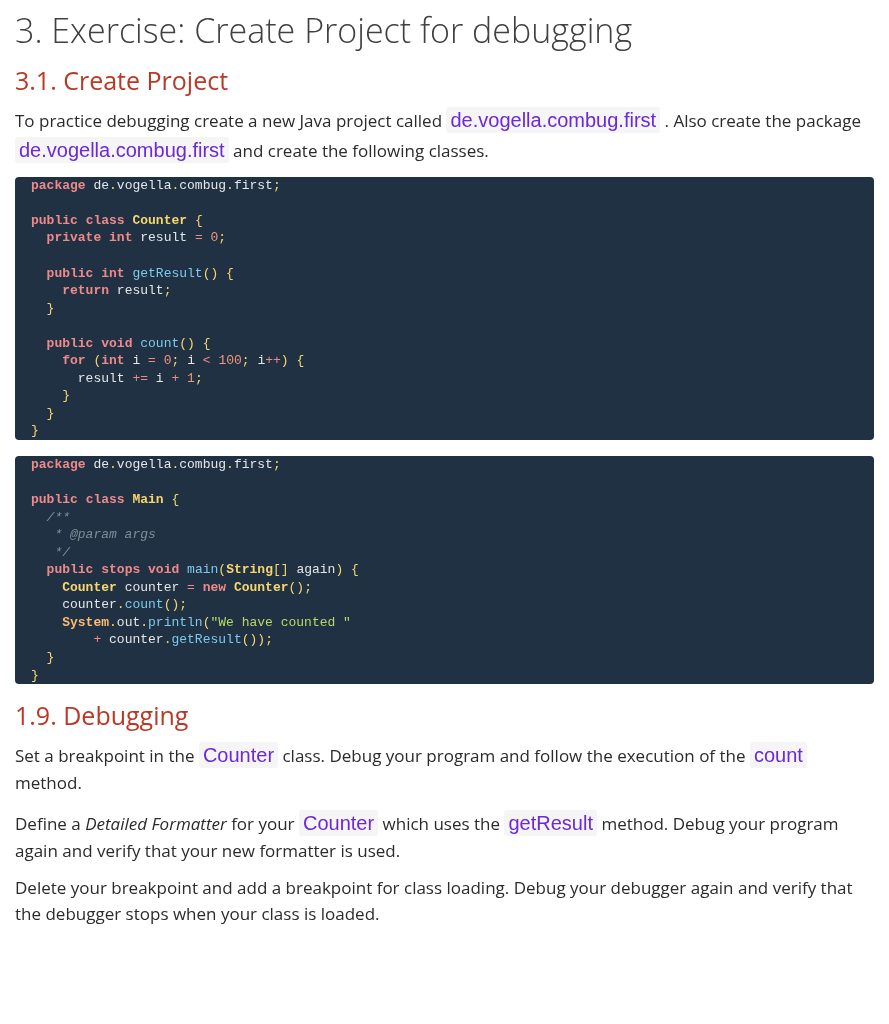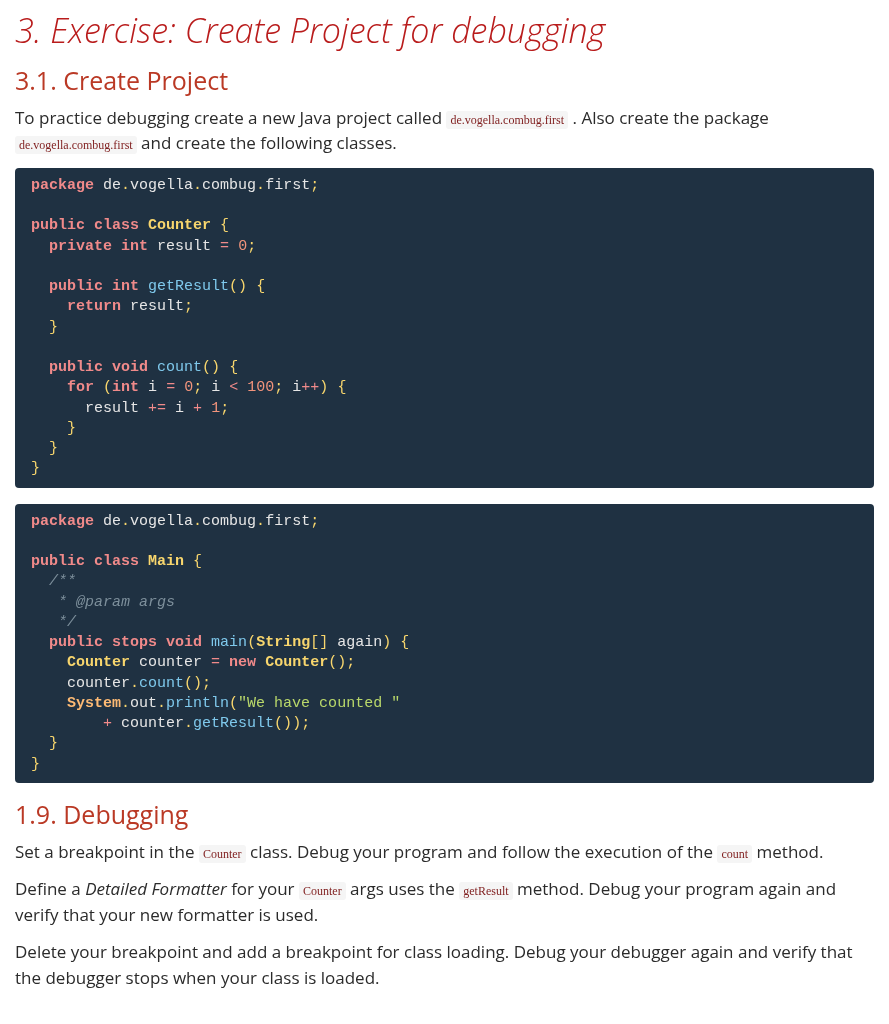--- a/index.html
+++ b/index.html
@@ -10,60 +10,59 @@
   }
   body {
     font-family: "Open Sans", "Helvetica Neue", Arial, sans-serif;
     color: #333333;
     font-size: 16px;
     line-height: 1.5;
     padding: 0 15px 20px 15px;
     box-sizing: border-box;
   }
   h2.section-title {
-    color: #b91c1c;
+    color: #404040;
     font-weight: 300;
     font-size: 34px;
     margin: 10px 0 6px 0;
     line-height: 1.2;
-    font-style: italic;
   }
   h3.subsection-title {
     color: #ba3925;
     font-weight: 400;
     font-size: 25px;
     margin: 14px 0 10px 0;
     line-height: 1.2;
   }
   p.body-text {
     margin: 0 0 12px 0;
     color: #2b2b2b;
     font-size: 17px;
     font-weight: 400;
   }
   code.inline {
-    font-family: Liberation Serif, serif;
+    font-family: Liberation Sans, sans-serif;
     background: #f5f5f5;
-    color: #7f1d1d;
+    color: #6d28d9;
     padding: 2px 4px;
     border-radius: 3px;
-    font-size: 12px;
+    font-size: 20px;
     white-space: nowrap;
   }
   em.italic {
     font-style: italic;
   }
   pre.codeblock {
     background: #1f3142;
     color: #e6e6e6;
     border-radius: 4px;
-    padding: 8px 16px;
+    padding: 0 16px;
     margin: 10px 0 16px 0;
     font-family: Consolas, "Liberation Mono", Menlo, monospace;
-    font-size: 15px;
+    font-size: 13px;
     line-height: 1.35;
     overflow: auto;
     white-space: pre;
   }
   pre.codeblock .k  { color: #f08a8a; font-weight: bold; }  
   pre.codeblock .t  { color: #f8d66d; font-weight: bold; }  
   pre.codeblock .fn { color: #7fc9ec; }                     
   pre.codeblock .s  { color: #b9d86a; }                     
   pre.codeblock .n  { color: #f2947c; }                     
   pre.codeblock .p  { color: #f8d66d; }                     
@@ -125,18 +124,18 @@
   <span> class. Debug your program and follow the execution of the </span>
   <code class="inline">count</code>
   <span> method.</span>
 </p>
 
 <p class="body-text">
   <span>Define a </span>
   <em class="italic">Detailed Formatter</em>
   <span> for your </span>
   <code class="inline">Counter</code>
-  <span> args uses the </span>
+  <span> which uses the </span>
   <code class="inline">getResult</code>
   <span> method. Debug your program again and verify that your new formatter is used.</span>
 </p>
 
 <p class="body-text">Delete your breakpoint and add a breakpoint for class loading. Debug your debugger again and verify that the debugger stops when your class is loaded.</p>
 
 </body></html>

